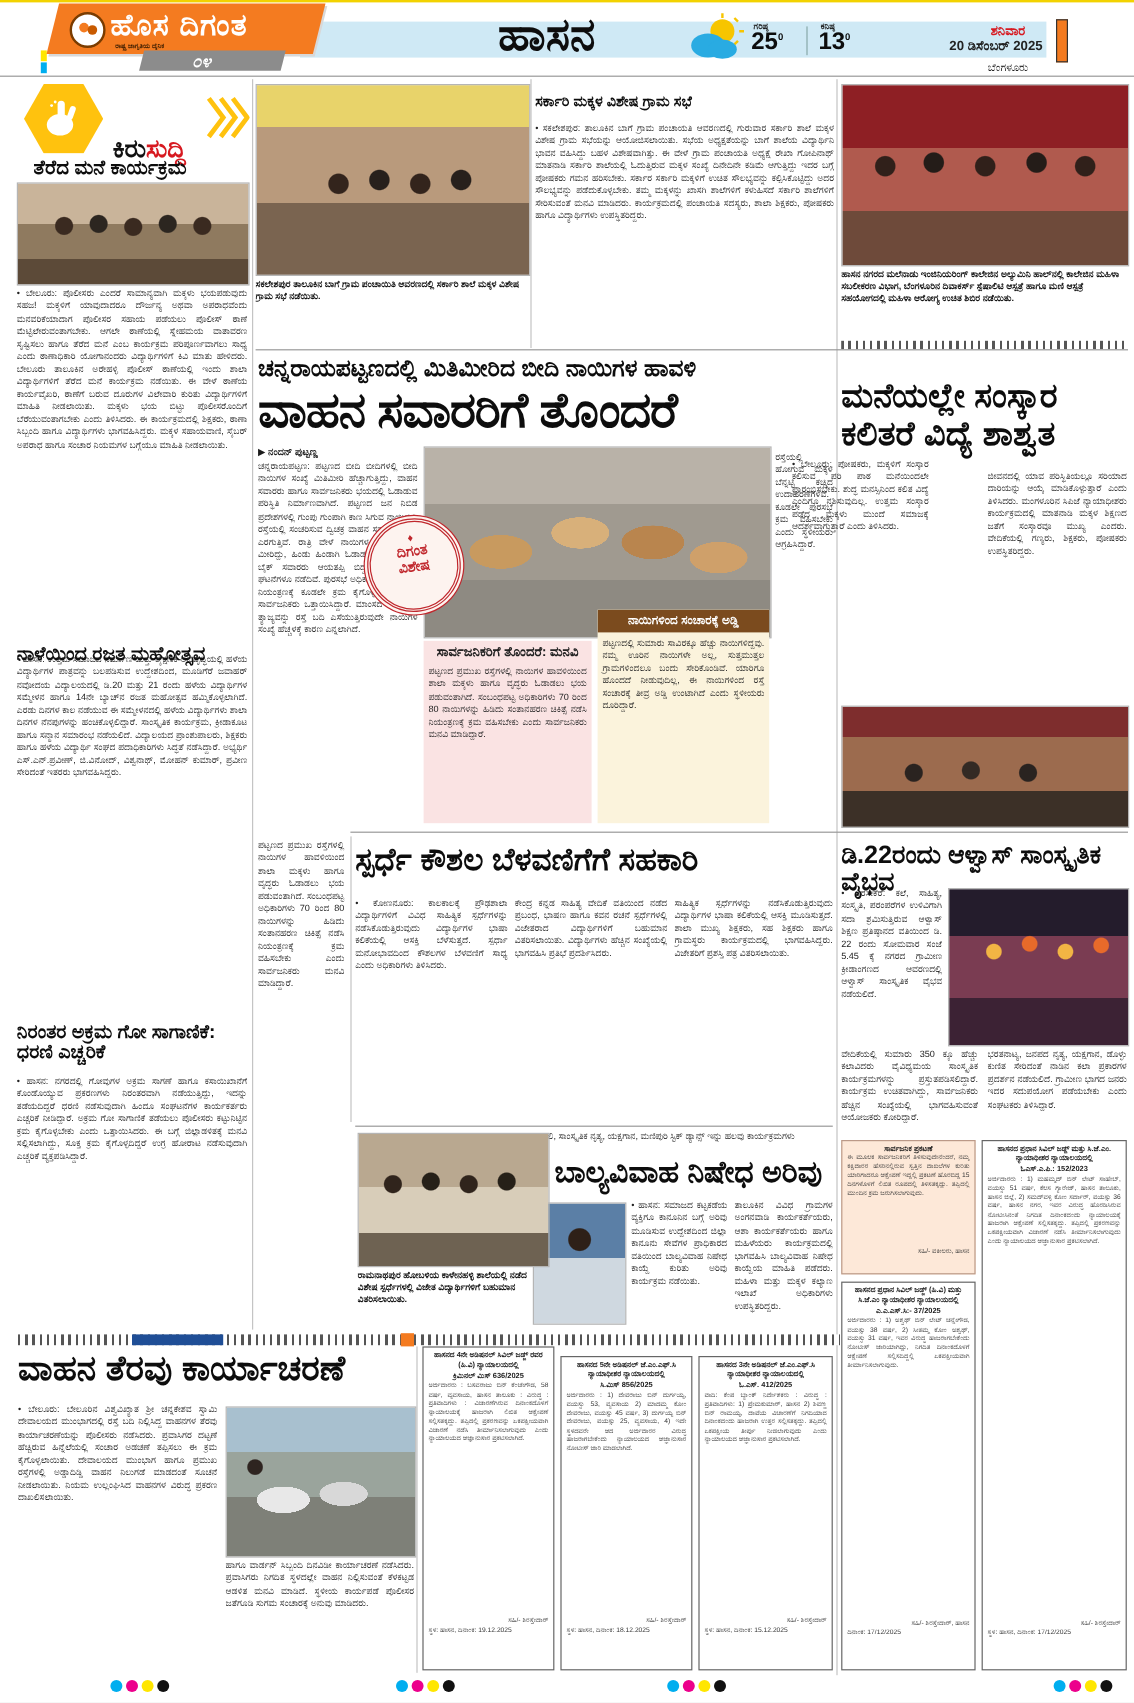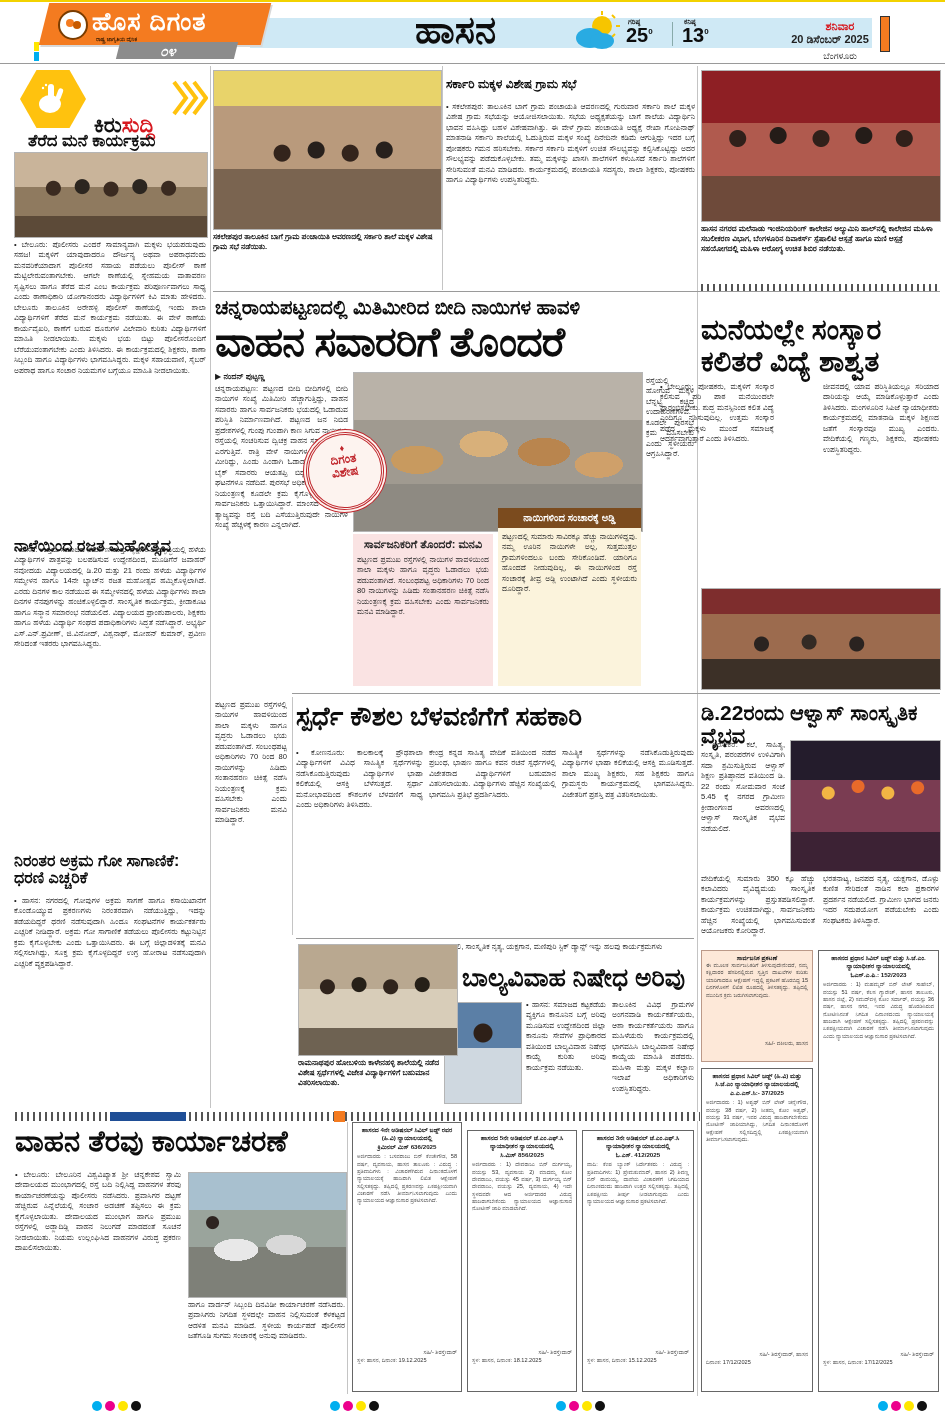--- a/index.html
+++ b/index.html
@@ -152,21 +152,21 @@
     <div style="font-size:11px;font-weight:bold;text-align:center;color:#222;line-height:1.25;margin-bottom:3px;">ಸಾರ್ವಜನಿಕರಿಗೆ ತೊಂದರೆ: ಮನವಿ</div>
     <div class="body" style="height:100px;">ಪಟ್ಟಣದ ಪ್ರಮುಖ ರಸ್ತೆಗಳಲ್ಲಿ ನಾಯಿಗಳ ಹಾವಳಿಯಿಂದ ಶಾಲಾ ಮಕ್ಕಳು ಹಾಗೂ ವೃದ್ಧರು ಓಡಾಡಲು ಭಯ ಪಡುವಂತಾಗಿದೆ. ಸಂಬಂಧಪಟ್ಟ ಅಧಿಕಾರಿಗಳು 70 ರಿಂದ 80 ನಾಯಿಗಳನ್ನು ಹಿಡಿದು ಸಂತಾನಹರಣ ಚಿಕಿತ್ಸೆ ನಡೆಸಿ ನಿಯಂತ್ರಣಕ್ಕೆ ಕ್ರಮ ವಹಿಸಬೇಕು ಎಂದು ಸಾರ್ವಜನಿಕರು ಮನವಿ ಮಾಡಿದ್ದಾರೆ.</div>
   </div>
   <div class="abs" style="left:498px;top:508px;width:143px;height:178px;background:#FBF3DC;overflow:hidden;">
     <div style="background:#7B4B1E;color:#fff;font-size:10px;font-weight:bold;text-align:center;padding:4px 2px;">ನಾಯಿಗಳಿಂದ ಸಂಚಾರಕ್ಕೆ ಅಡ್ಡಿ</div>
     <div class="body" style="padding:4px;height:140px;">ಪಟ್ಟಣದಲ್ಲಿ ಸುಮಾರು ಸಾವಿರಕ್ಕೂ ಹೆಚ್ಚು ನಾಯಿಗಳಿದ್ದವು. ನಮ್ಮ ಊರಿನ ನಾಯಿಗಳೇ ಅಲ್ಲ, ಸುತ್ತಮುತ್ತಲ ಗ್ರಾಮಗಳಿಂದಲೂ ಬಂದು ಸೇರಿಕೊಂಡಿವೆ. ಯಾರಿಗೂ ಹೊಂದದೆ ನೀಡುವುದಿಲ್ಲ, ಈ ನಾಯಿಗಳಿಂದ ರಸ್ತೆ ಸಂಚಾರಕ್ಕೆ ತೀವ್ರ ಅಡ್ಡಿ ಉಂಟಾಗಿದೆ ಎಂದು ಸ್ಥಳೀಯರು ದೂರಿದ್ದಾರೆ.</div>
   </div>
 
   <div class="abs headline" style="left:701px;top:314px;width:238px;font-size:28px;line-height:1.15;">ಮನೆಯಲ್ಲೇ ಸಂಸ್ಕಾರ ಕಲಿತರೆ ವಿದ್ಯೆ ಶಾಶ್ವತ</div>
   <div class="abs body" style="left:660px;top:382px;width:114px;height:200px;">• ಬೇಲೂರು: ಪೋಷಕರು, ಮಕ್ಕಳಿಗೆ ಸಂಸ್ಕಾರ ಕಲಿಸುವ ಪರಿ ಪಾಠ ಮನೆಯಿಂದಲೇ ಪ್ರಾರಂಭಿಸಬೇಕು. ಶುದ್ಧ ಮನಸ್ಸಿನಿಂದ ಕಲಿತ ವಿದ್ಯೆ ಎಂದಿಗೂ ನಶಿಸುವುದಿಲ್ಲ. ಉತ್ತಮ ಸಂಸ್ಕಾರ ಪಡೆದ ಮಕ್ಕಳು ಮುಂದೆ ಸಮಾಜಕ್ಕೆ ಆದರ್ಶವಾಗುತ್ತಾರೆ ಎಂದು ತಿಳಿಸಿದರು.</div>
-  <div class="abs body" style="left:823px;top:382px;width:116px;height:200px;">ಜೀವನದಲ್ಲಿ ಯಾವ ಪರಿಸ್ಥಿತಿಯಲ್ಲೂ ಸರಿಯಾದ ದಾರಿಯನ್ನು ಆಯ್ಕೆ ಮಾಡಿಕೊಳ್ಳುತ್ತಾರೆ ಎಂದು ತಿಳಿಸಿದರು. ಮಂಗಳೂರಿನ ಸಿಪಿಜೆ ನ್ಯಾಯಾಧೀಶರು ಕಾರ್ಯಕ್ರಮದಲ್ಲಿ ಮಾತನಾಡಿ ಮಕ್ಕಳ ಶಿಕ್ಷಣದ ಜತೆಗೆ ಸಂಸ್ಕಾರವೂ ಮುಖ್ಯ ಎಂದರು. ವೇದಿಕೆಯಲ್ಲಿ ಗಣ್ಯರು, ಶಿಕ್ಷಕರು, ಪೋಷಕರು ಉಪಸ್ಥಿತರಿದ್ದರು.</div>
+  <div class="abs body" style="left:823px;top:392px;width:116px;height:200px;">ಜೀವನದಲ್ಲಿ ಯಾವ ಪರಿಸ್ಥಿತಿಯಲ್ಲೂ ಸರಿಯಾದ ದಾರಿಯನ್ನು ಆಯ್ಕೆ ಮಾಡಿಕೊಳ್ಳುತ್ತಾರೆ ಎಂದು ತಿಳಿಸಿದರು. ಮಂಗಳೂರಿನ ಸಿಪಿಜೆ ನ್ಯಾಯಾಧೀಶರು ಕಾರ್ಯಕ್ರಮದಲ್ಲಿ ಮಾತನಾಡಿ ಮಕ್ಕಳ ಶಿಕ್ಷಣದ ಜತೆಗೆ ಸಂಸ್ಕಾರವೂ ಮುಖ್ಯ ಎಂದರು. ವೇದಿಕೆಯಲ್ಲಿ ಗಣ್ಯರು, ಶಿಕ್ಷಕರು, ಪೋಷಕರು ಉಪಸ್ಥಿತರಿದ್ದರು.</div>
   <div class="abs photo" style="left:701px;top:588px;width:238px;height:100px;background:
     radial-gradient(circle 7px at 25% 55%, #2a2320 0 7px, transparent 8px),
     radial-gradient(circle 7px at 45% 53%, #332a24 0 7px, transparent 8px),
     radial-gradient(circle 7px at 65% 55%, #2a2320 0 7px, transparent 8px),
     linear-gradient(#7e2d2d 0 25%, #9c6b4e 25% 70%, #3c3027 70% 100%);"></div>
 
   <div class="abs hrule" style="left:292px;top:693px;width:648px;"></div>
   <div class="abs vrule" style="left:292px;top:697px;height:238px;"></div>
 
   <div class="abs body" style="left:215px;top:700px;width:72px;height:402px;">ಪಟ್ಟಣದ ಪ್ರಮುಖ ರಸ್ತೆಗಳಲ್ಲಿ ನಾಯಿಗಳ ಹಾವಳಿಯಿಂದ ಶಾಲಾ ಮಕ್ಕಳು ಹಾಗೂ ವೃದ್ಧರು ಓಡಾಡಲು ಭಯ ಪಡುವಂತಾಗಿದೆ. ಸಂಬಂಧಪಟ್ಟ ಅಧಿಕಾರಿಗಳು 70 ರಿಂದ 80 ನಾಯಿಗಳನ್ನು ಹಿಡಿದು ಸಂತಾನಹರಣ ಚಿಕಿತ್ಸೆ ನಡೆಸಿ ನಿಯಂತ್ರಣಕ್ಕೆ ಕ್ರಮ ವಹಿಸಬೇಕು ಎಂದು ಸಾರ್ವಜನಿಕರು ಮನವಿ ಮಾಡಿದ್ದಾರೆ.</div>

